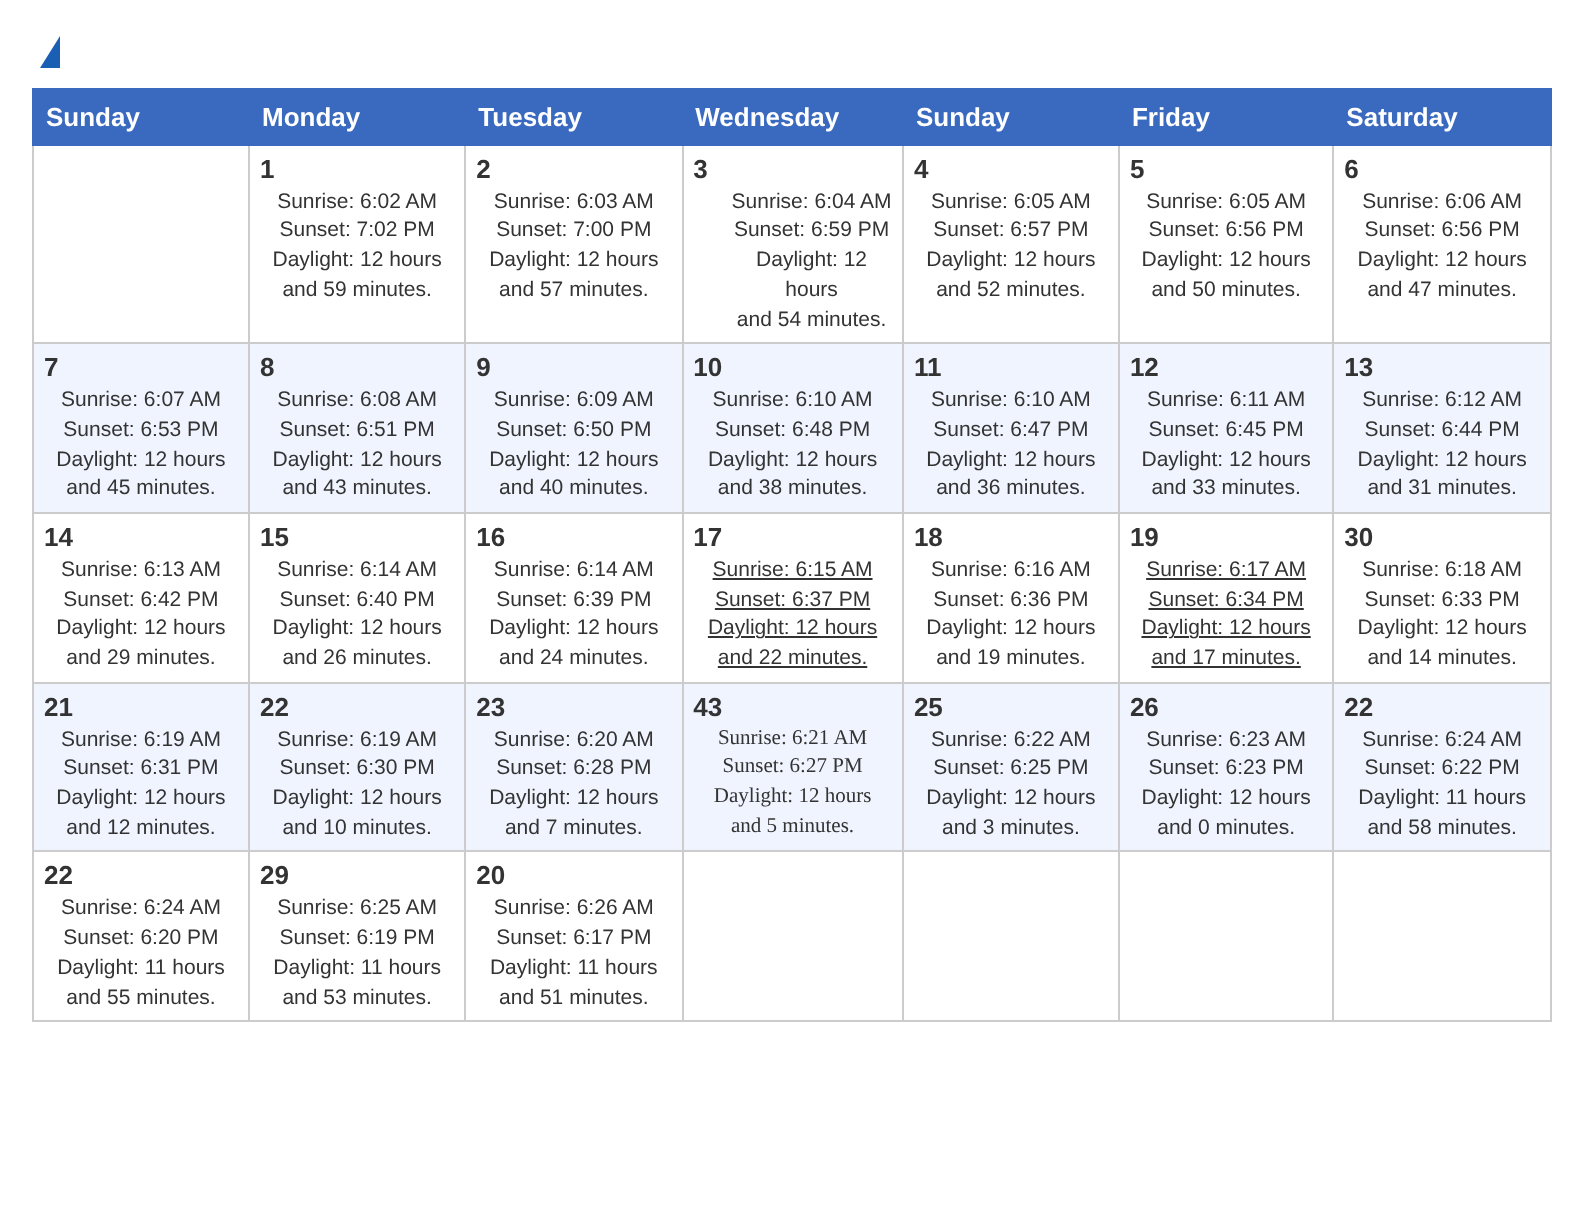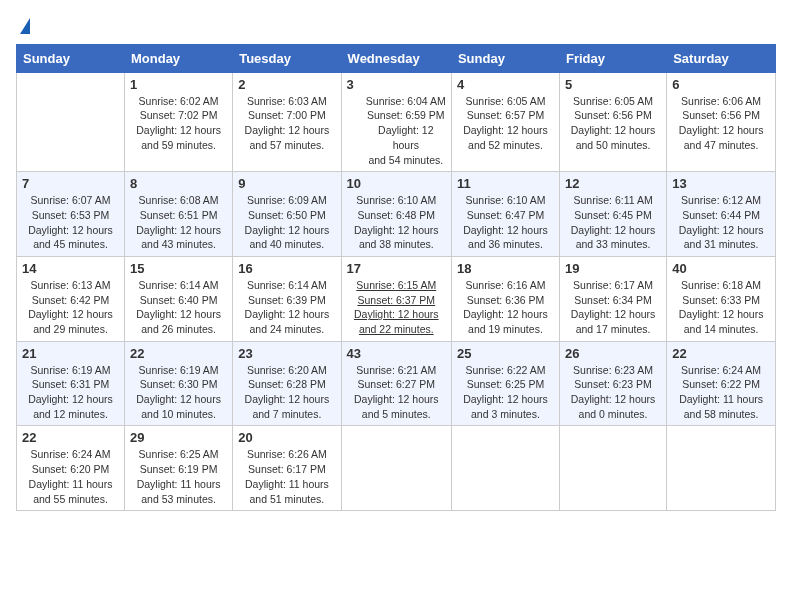--- a/index.html
+++ b/index.html
@@ -246,27 +246,27 @@
         </td>
         <td>
           <span class="day-num">18</span>
           <div class="day-info" style="white-space: pre-line;">Sunrise: 6:16 AM
 Sunset: 6:36 PM
 Daylight: 12 hours
 and 19 minutes.</div>
         </td>
         <td>
           <span class="day-num">19</span>
-          <div class="day-info" style="white-space: pre-line;">Sunrise: 6:17 AM
+          <div class="day-info" style="white-space: pre-line; text-decoration: underline;">Sunrise: 6:17 AM
 Sunset: 6:34 PM
 Daylight: 12 hours
 and 17 minutes.</div>
         </td>
         <td>
-          <span class="day-num">40</span>
+          <span class="day-num">30</span>
           <div class="day-info" style="white-space: pre-line;">Sunrise: 6:18 AM
 Sunset: 6:33 PM
 Daylight: 12 hours
 and 14 minutes.</div>
         </td>
       </tr>
       <tr>
         <td>
           <span class="day-num">21</span>
           <div class="day-info" style="white-space: pre-line;">Sunrise: 6:19 AM
@@ -283,21 +283,21 @@
         </td>
         <td>
           <span class="day-num">23</span>
           <div class="day-info" style="white-space: pre-line;">Sunrise: 6:20 AM
 Sunset: 6:28 PM
 Daylight: 12 hours
 and 7 minutes.</div>
         </td>
         <td>
           <span class="day-num">43</span>
-          <div class="day-info" style="white-space: pre-line;">Sunrise: 6:21 AM
+          <div class="day-info" style="white-space: pre-line; font-family: Liberation Serif, serif;">Sunrise: 6:21 AM
 Sunset: 6:27 PM
 Daylight: 12 hours
 and 5 minutes.</div>
         </td>
         <td>
           <span class="day-num">25</span>
           <div class="day-info" style="white-space: pre-line;">Sunrise: 6:22 AM
 Sunset: 6:25 PM
 Daylight: 12 hours
 and 3 minutes.</div>

